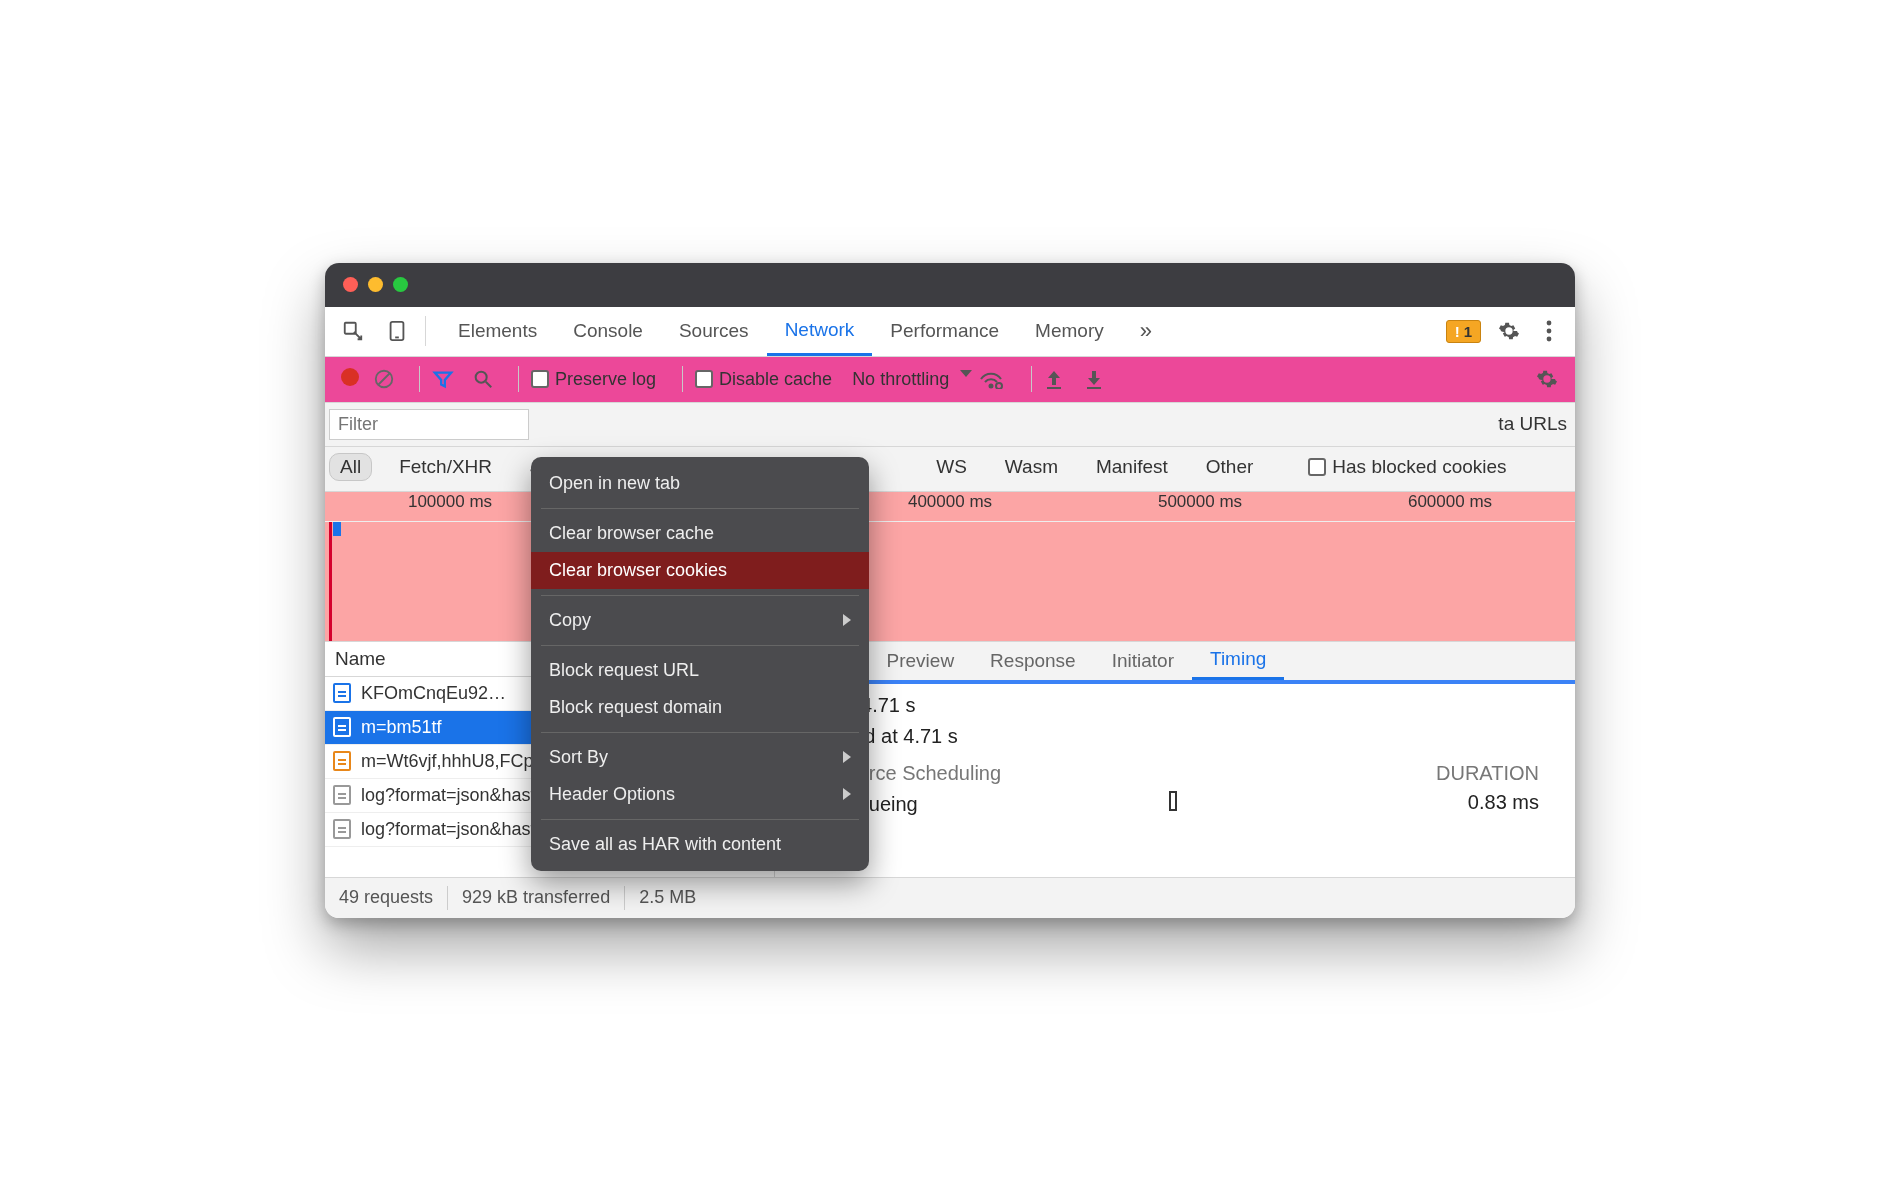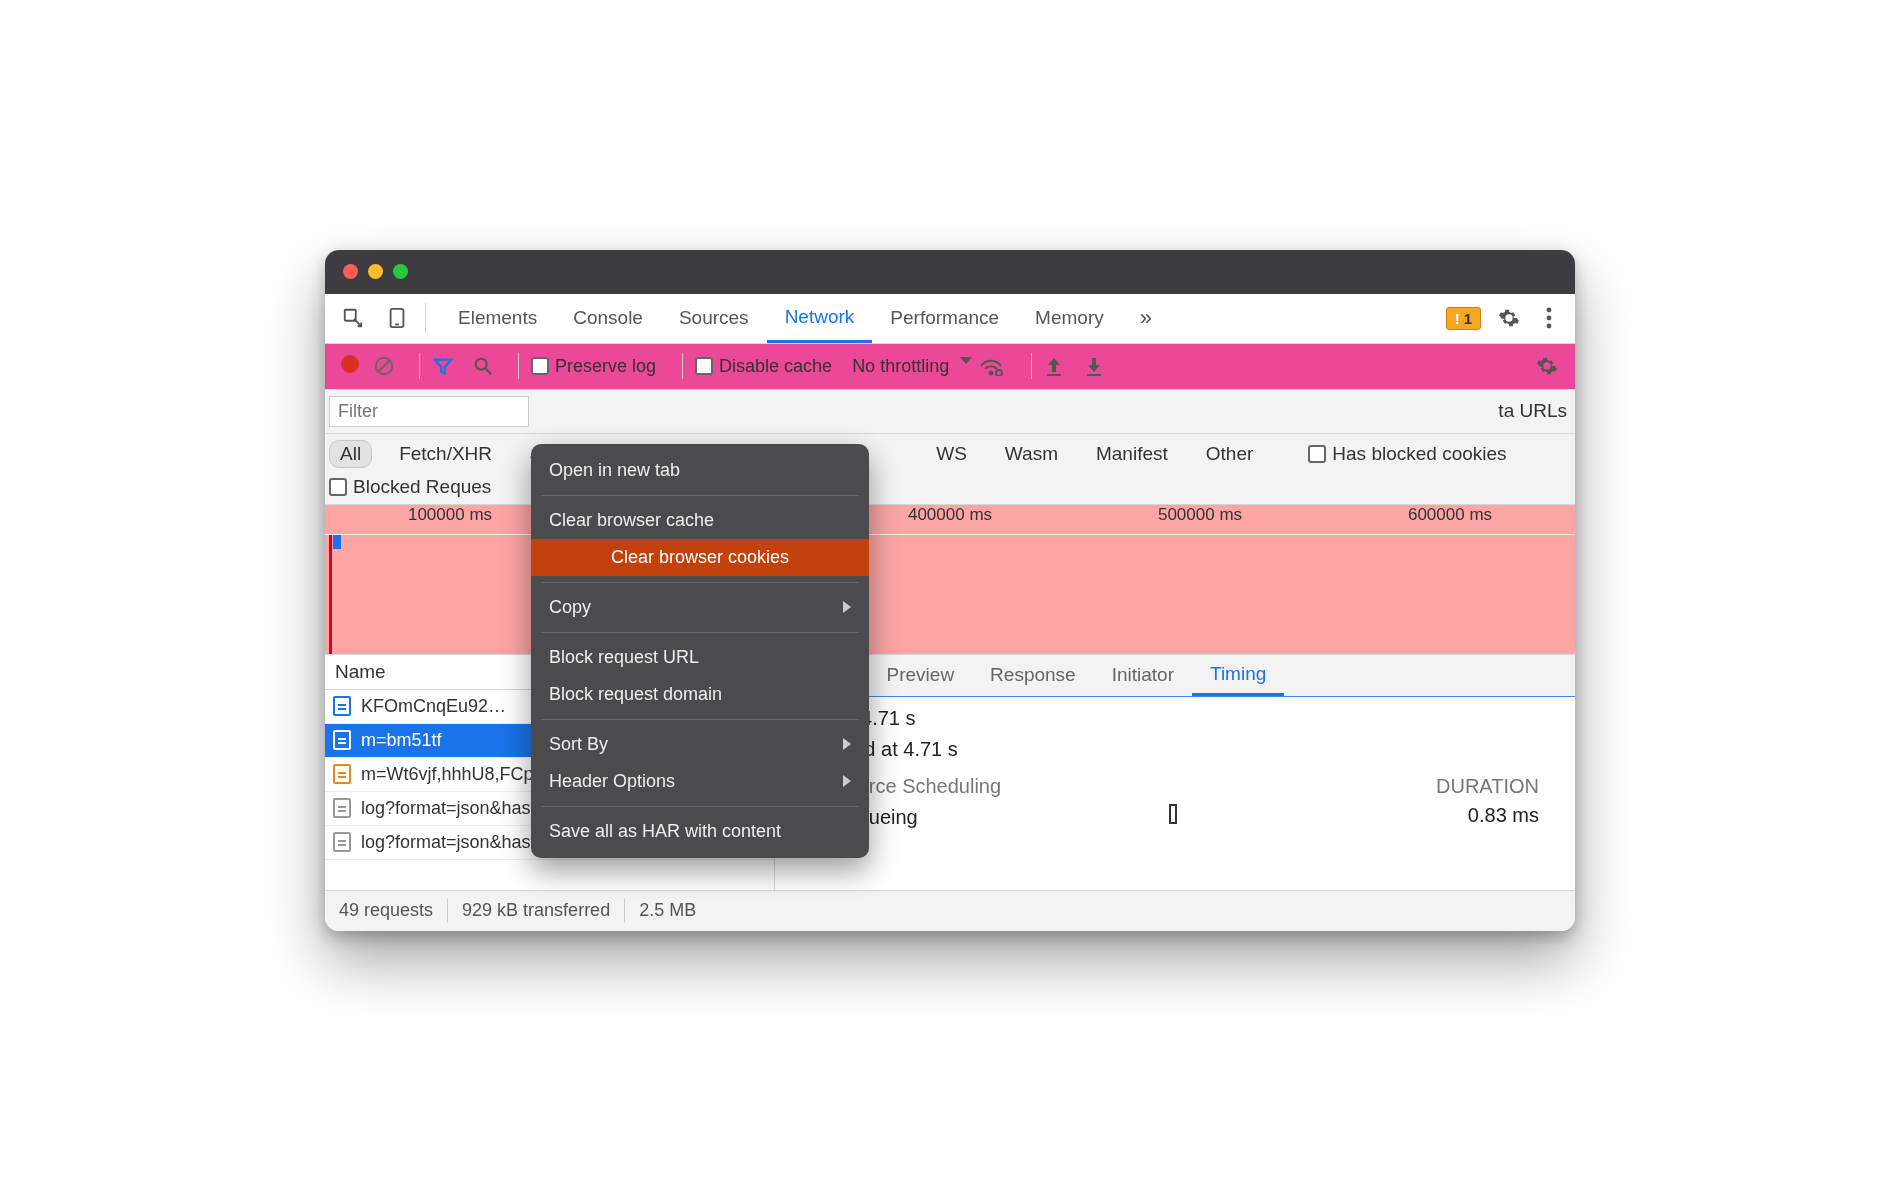--- a/index.html
+++ b/index.html
@@ -257,21 +257,21 @@
 
   .detail-col {
     flex:1;
     display:flex;
     flex-direction:column;
     overflow:hidden;
   }
   .detail-tabs {
     display:flex;
     align-items:stretch;
-    border-bottom: 1px solid #3b82f6;
+    border-bottom: 4px solid #3b82f6;
     background:#f3f3f3;
     height: 42px;
     font-size: 19px;
     color:#666;
     padding-left: 10px;
   }
   .detail-tab {
     padding: 0 18px;
     display:flex; align-items:center;
   }
@@ -328,23 +328,22 @@
     color:#eee;
     z-index: 100;
   }
   .ctx-item {
     padding: 8px 18px;
     display:flex;
     justify-content:space-between;
     align-items:center;
   }
   .ctx-item.highlight {
-    background:#c2410c;
+    background:#7f1d1d;
     color:#fff;
-    justify-content:center;
   }
   .ctx-sep {
     height:1px; background: #666; margin: 6px 10px;
   }
   .chevron {
     width:0; height:0;
     border-left: 8px solid #ccc;
     border-top: 6px solid transparent;
     border-bottom: 6px solid transparent;
   }
@@ -480,26 +479,20 @@
       <span class="chip">JS</span>
       <span style="width:330px;"></span>
       <span class="chip">WS</span>
       <span class="chip">Wasm</span>
       <span class="chip">Manifest</span>
       <span class="chip">Other</span>
       <span style="width:12px;"></span>
       <label class="checkrow">
         <span class="checkbox"></span>
           <span>Has blocked cookies</span>
-      </label>
-    </div>
-    <div class="types-line2">
-      <label class="checkrow">
-        <span class="checkbox"></span>
-          <span>Blocked Reques</span>
       </label>
     </div>
   </div>
 
   <div class="timeline">
     <div class="time-ticks">
       <span>100000 ms</span>
       <span></span>
       <span>400000 ms</span>
       <span>500000 ms</span>

